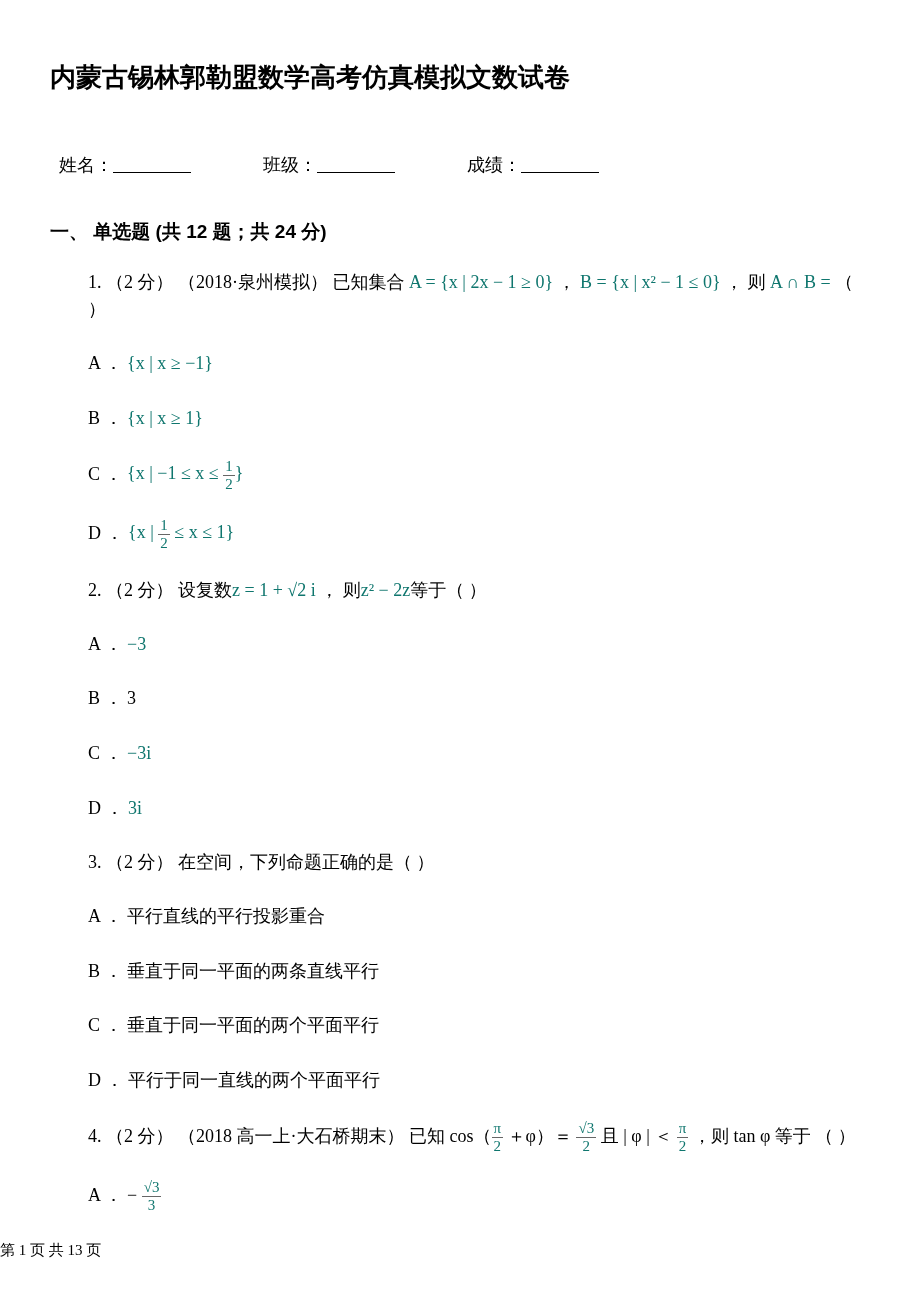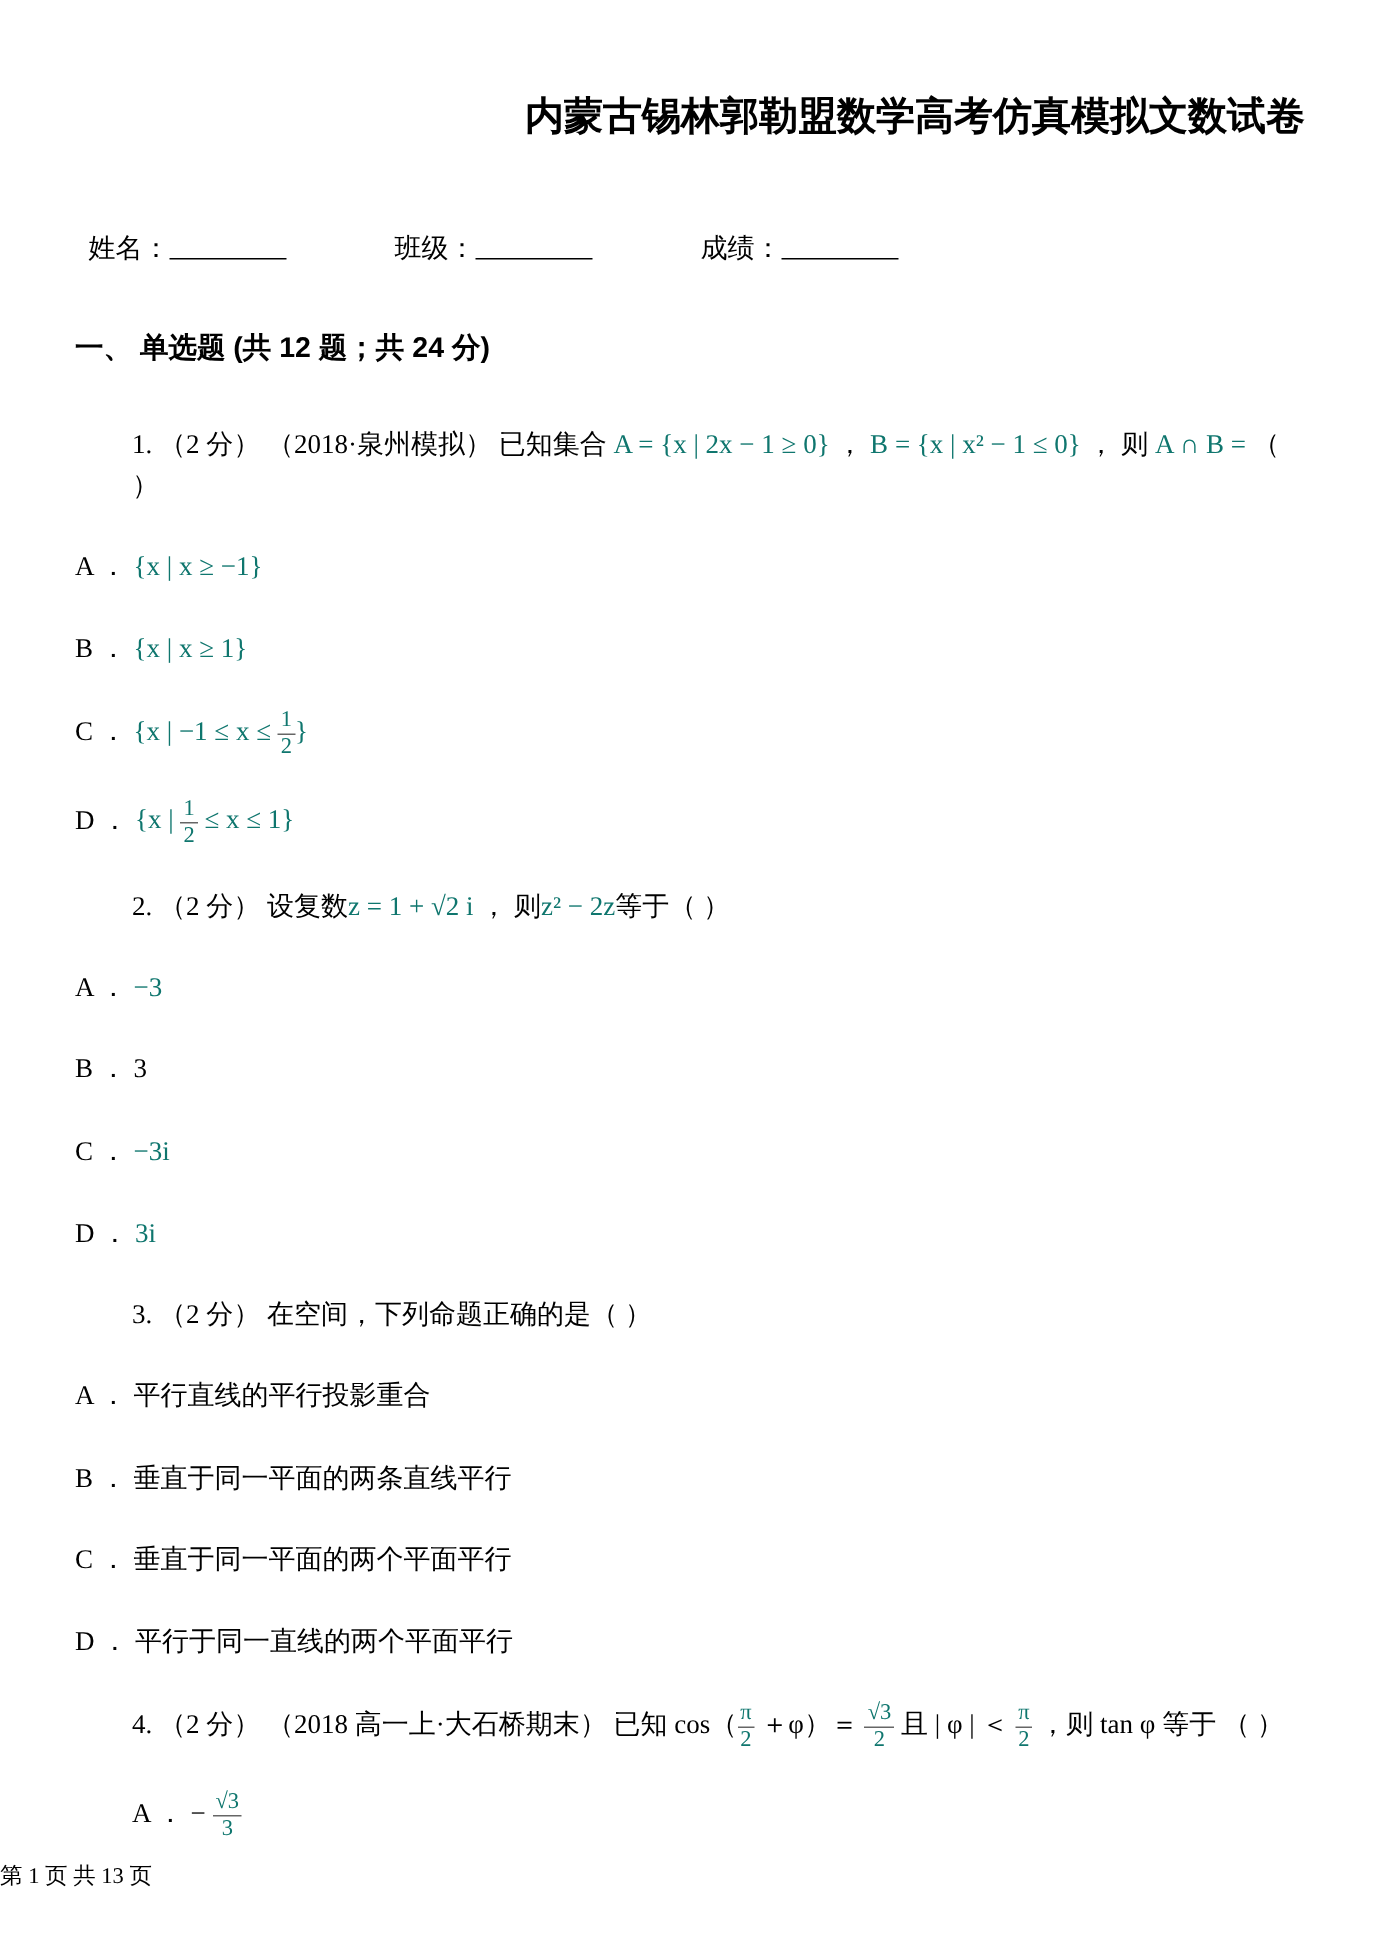--- a/index.html
+++ b/index.html
@@ -9,21 +9,21 @@
       height: 1302px;
       background: #fff;
       font-family: "SimSun", "宋体", serif;
       color: #000;
       font-size: 18px;
       position: relative;
       box-sizing: border-box;
       padding: 60px 50px 0 50px;
     }
     .title {
-      text-align: right;
+      text-align: left;
       font-size: 26px;
       font-weight: bold;
       font-family: "SimHei", "黑体", sans-serif;
       margin-bottom: 36px;
     }
     .info-line {
       text-align: left;
       font-size: 18px;
       margin-bottom: 42px;
       white-space: pre;
@@ -34,28 +34,29 @@
       width: 78px;
       height: 1.0em;
       vertical-align: baseline;
       position: relative;
       top: 2px;
     }
     .section-header {
       font-size: 19px;
       font-family: "SimHei", "黑体", sans-serif;
       font-weight: bold;
-      margin-bottom: 38px;
+      margin-bottom: 24px;
     }
     .question {
       margin-left: 38px;
       margin-bottom: 26px;
       line-height: 1.5;
     }
     .option {
+      margin-left: 38px;
       margin-bottom: 26px;
       line-height: 1.6;
     }
     .footer {
       position: absolute;
       bottom: 42px;
       left: 0;
       width: 100%;
       text-align: left;
       font-size: 15px;

